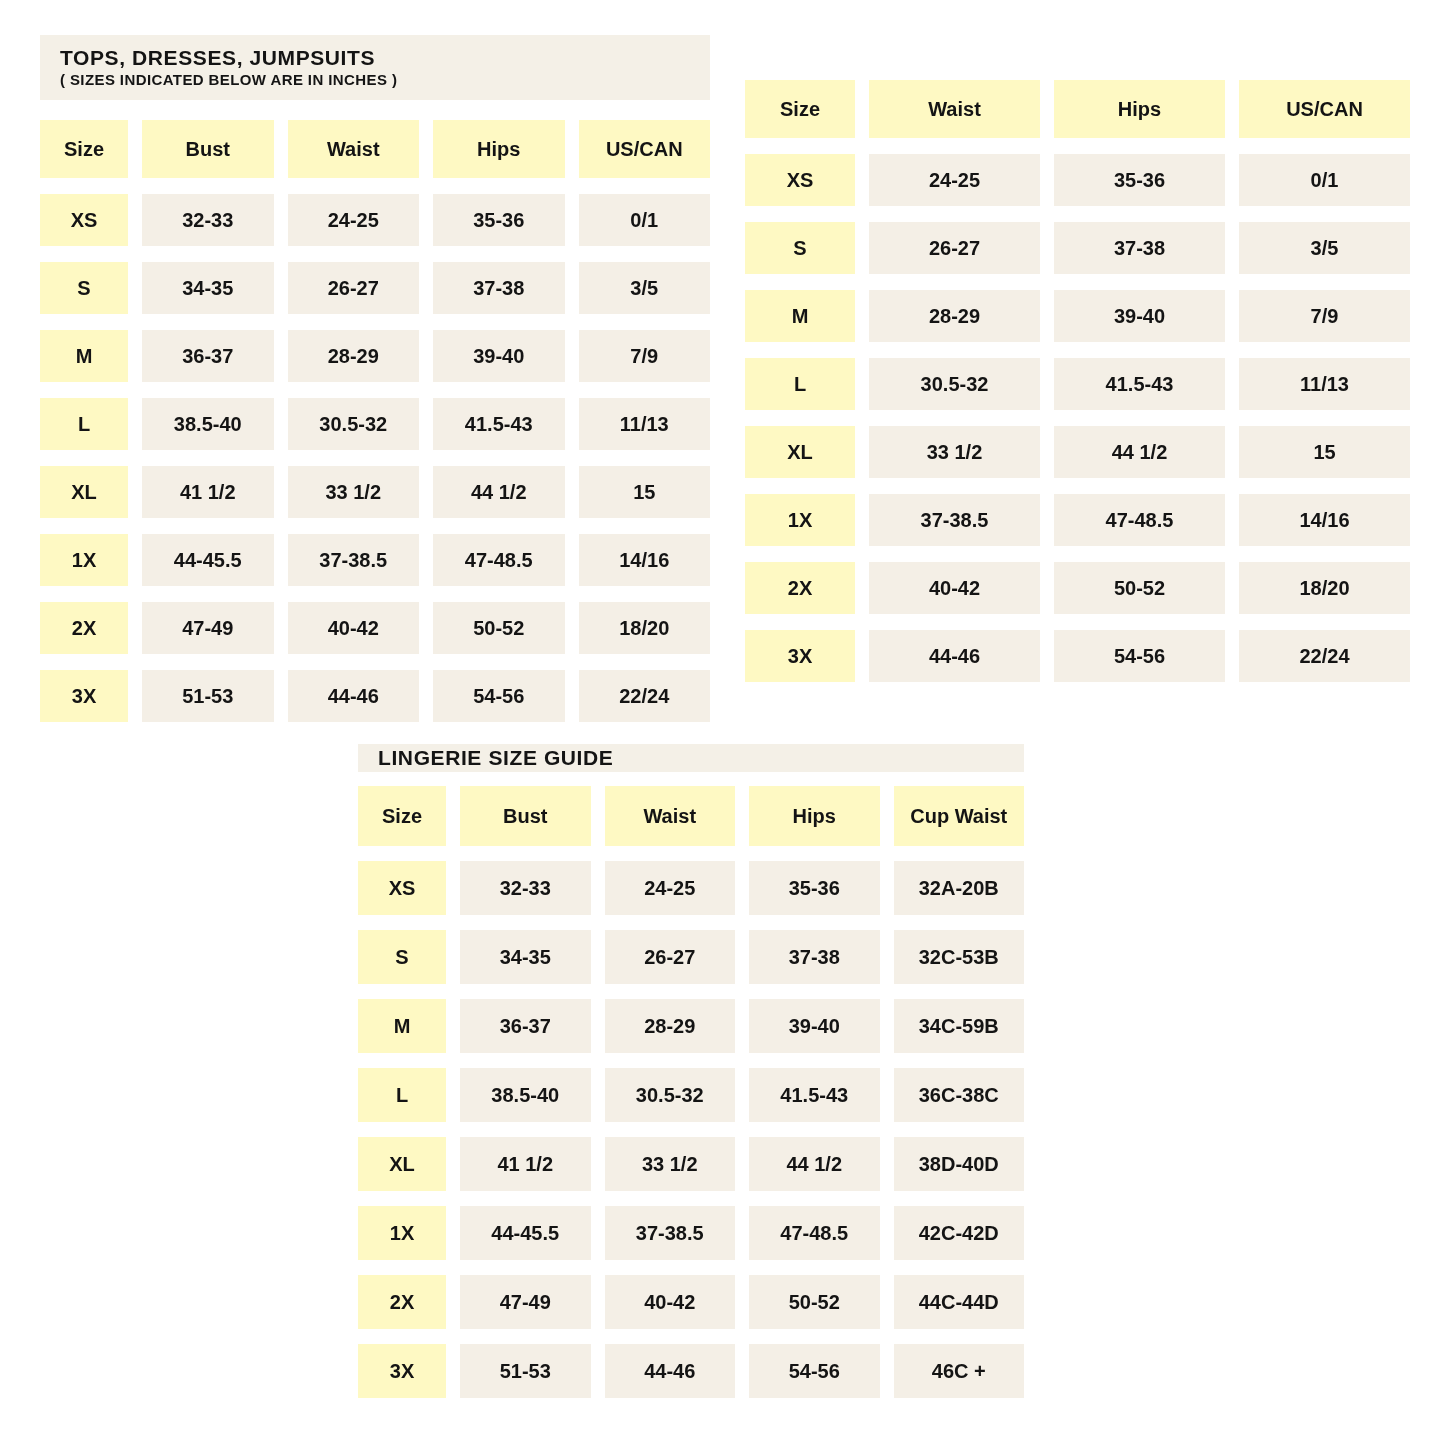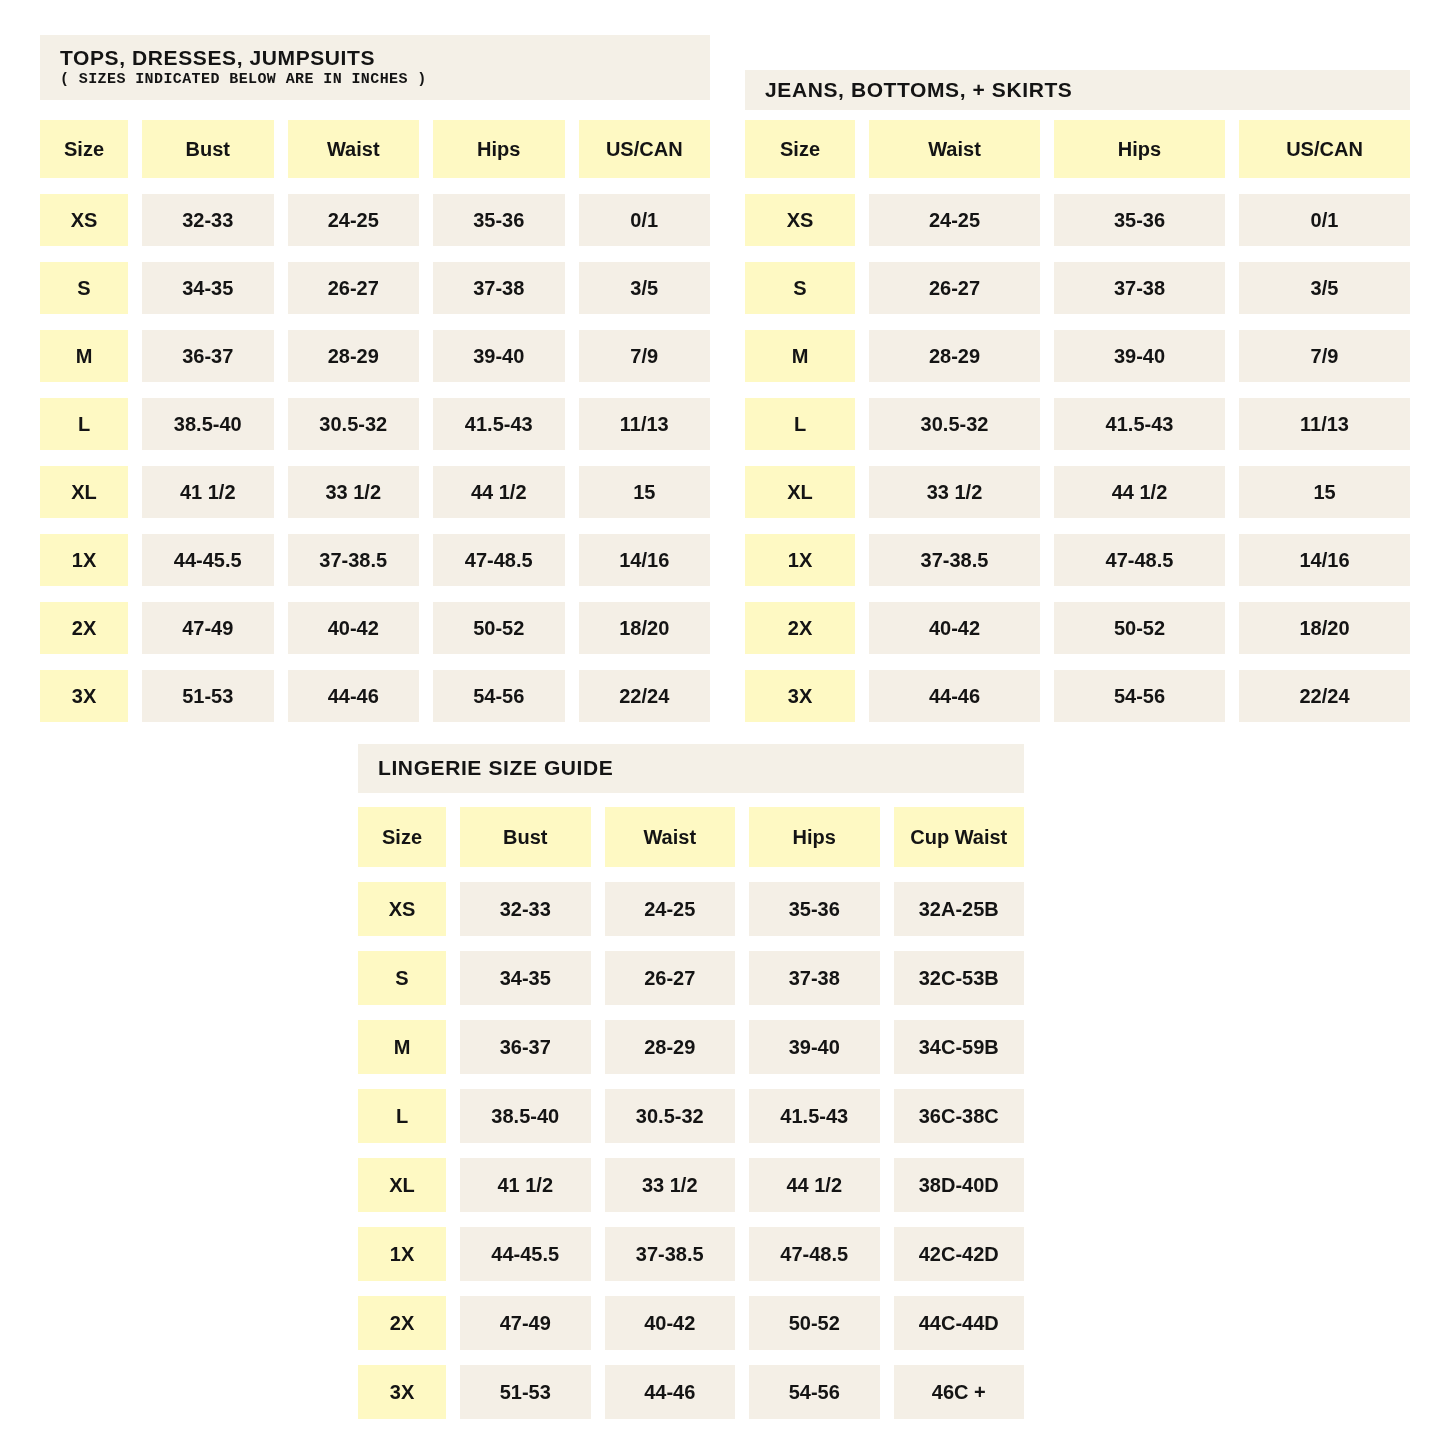--- a/index.html
+++ b/index.html
@@ -16,28 +16,28 @@
   .tbl-jeans    { left: 745px; top: 70px;  width: 665px; }
   .tbl-lingerie { left: 358px; top: 744px; width: 666px; }
 
   .banner {
     background: #f4f0e7;
     display: flex; flex-direction: column; justify-content: center;
     padding-left: 20px; box-sizing: border-box;
   }
   .tbl-tops .banner     { height: 65px; }
   .tbl-jeans .banner    { height: 40px; }
-  .tbl-lingerie .banner { height: 49px; }
+  .tbl-lingerie .banner { height: 28px; }
   .banner .title {
     font-weight: bold; font-size: 21px; letter-spacing: 0.6px;
     text-transform: uppercase; line-height: 1.25;
   }
   .banner .subtitle {
     font-weight: bold; font-size: 15px; letter-spacing: 0.4px;
-    text-transform: uppercase; line-height: 1.25; font-family: Liberation Mono, monospace;
+    text-transform: uppercase; line-height: 1.25;
   }
 
   .grid { display: grid; }
   .tbl-tops .grid {
     margin-top: 20px;
     grid-template-columns: 88px 1fr 1fr 1fr 1fr;
     grid-template-rows: 58px repeat(8, 52px);
     gap: 16px 14px;
   }
   .tbl-jeans .grid {
@@ -121,23 +121,20 @@
 
       <div class="cell size">3X</div>
       <div class="cell">51-53</div>
       <div class="cell">44-46</div>
       <div class="cell">54-56</div>
       <div class="cell">22/24</div>
     </div>
   </section>
 
   <section class="size-table tbl-jeans">
-    <div class="banner">
-      <div class="title">JEANS, BOTTOMS, + SKIRTS</div>
-    </div>
     <div class="grid">
       <div class="cell head">Size</div>
       <div class="cell head">Waist</div>
       <div class="cell head">Hips</div>
       <div class="cell head">US/CAN</div>
 
       <div class="cell size">XS</div>
       <div class="cell">24-25</div>
       <div class="cell">35-36</div>
       <div class="cell">0/1</div>
@@ -187,21 +184,21 @@
       <div class="cell head">Size</div>
       <div class="cell head">Bust</div>
       <div class="cell head">Waist</div>
       <div class="cell head">Hips</div>
       <div class="cell head">Cup Waist</div>
 
       <div class="cell size">XS</div>
       <div class="cell">32-33</div>
       <div class="cell">24-25</div>
       <div class="cell">35-36</div>
-      <div class="cell">32A-25B</div>
+      <div class="cell">32A-20B</div>
 
       <div class="cell size">S</div>
       <div class="cell">34-35</div>
       <div class="cell">26-27</div>
       <div class="cell">37-38</div>
       <div class="cell">32C-53B</div>
 
       <div class="cell size">M</div>
       <div class="cell">36-37</div>
       <div class="cell">28-29</div>

